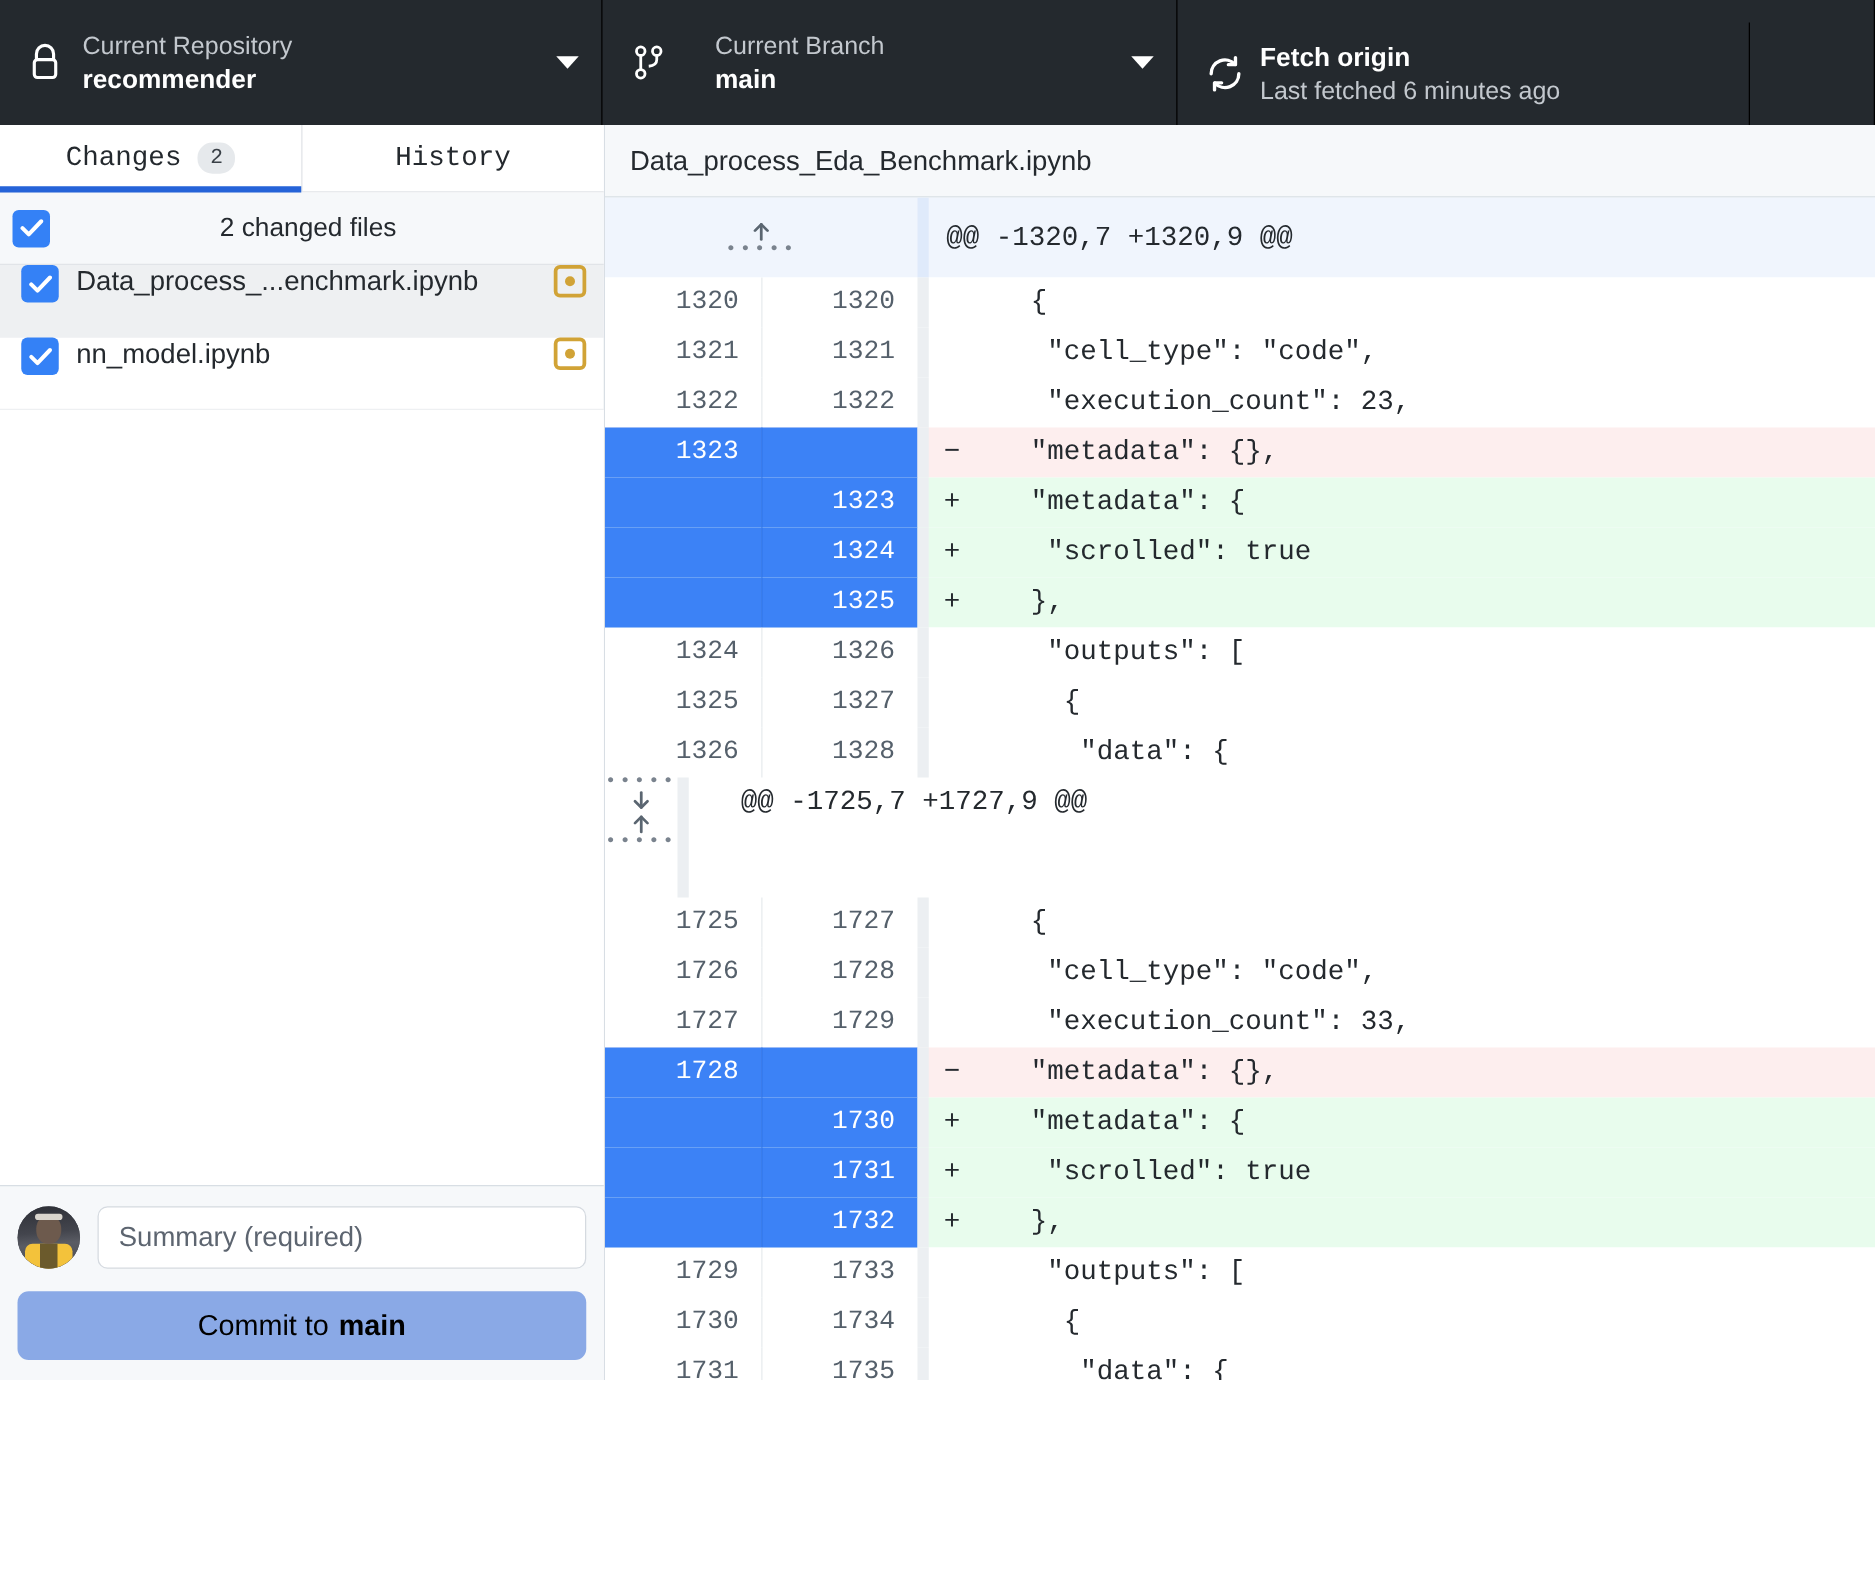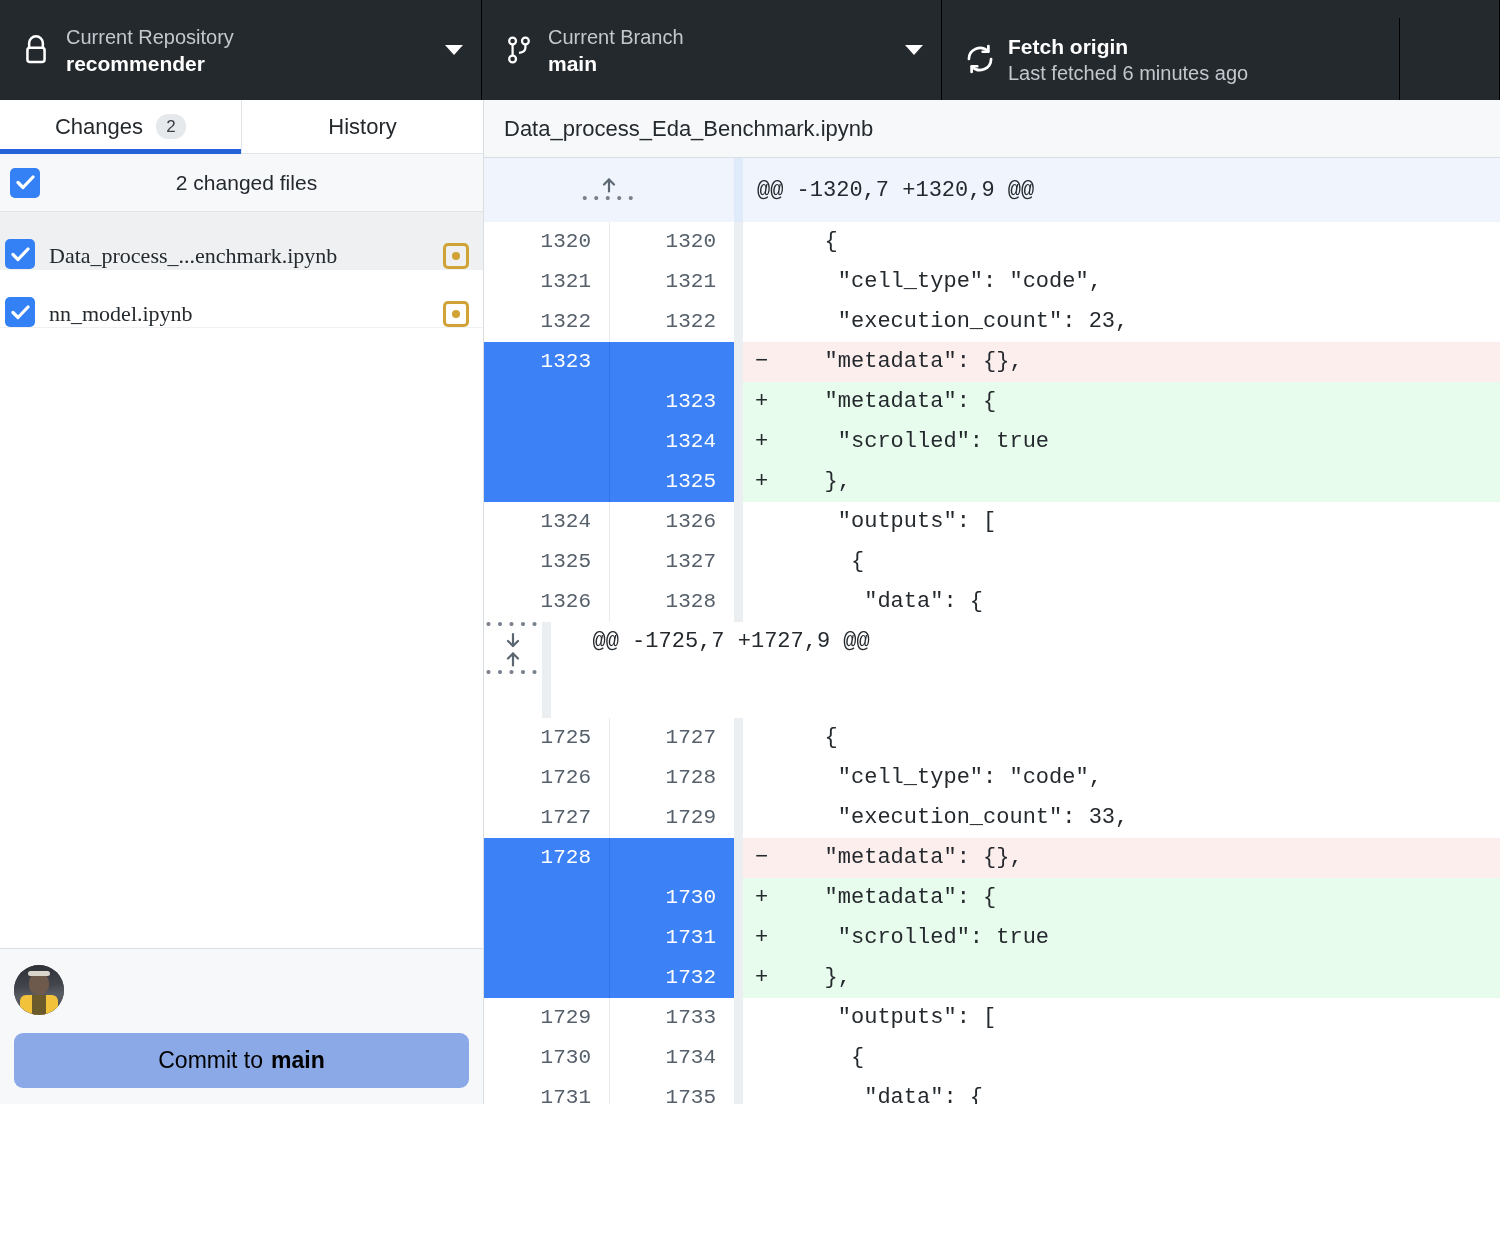--- a/index.html
+++ b/index.html
@@ -21,21 +21,21 @@
     color: #ffffff;
   }
   .tb-item {
     display: flex; align-items: center;
     padding: 0 18px 0 22px;
     border-right: 1px solid #000000;
     position: relative;
     cursor: pointer;
   }
   .tb-repo   { width: 482px; }
-  .tb-branch { width: 460px; }
+  .tb-branch { width: 460px; gap: 24px; }
   .tb-fetch  { width: 458px; margin-top: 18px; }
   .tb-rest   { flex: 1; }
   .tb-icon { width: 44px; flex: 0 0 44px; display: flex; align-items: center; justify-content: flex-start; }
   .tb-texts { flex: 1; min-width: 0; display: flex; flex-direction: column; justify-content: center; gap: 2px; }
   .tb-label { font-size: 20px; color: #c3c8ce; line-height: 24px; white-space: nowrap; }
   .tb-value { font-size: 21px; color: #ffffff; font-weight: bold; line-height: 25px; white-space: nowrap; overflow: hidden; text-overflow: ellipsis; }
   .tb-caret {
     width: 0; height: 0; flex: 0 0 auto;
     border-left: 9px solid transparent;
     border-right: 9px solid transparent;
@@ -51,21 +51,21 @@
     width: 484px; flex: 0 0 484px;
     display: flex; flex-direction: column;
     background: #ffffff;
     border-right: 1px solid #d8dee4;
     min-height: 0;
   }
   .tabs { display: flex; height: 54px; flex: 0 0 54px; border-bottom: 1px solid #e1e4e8; background: #ffffff; }
   .tab {
     flex: 1; display: flex; align-items: center; justify-content: center;
     gap: 13px; font-size: 22px; color: #24292e; cursor: pointer;
-    position: relative; border-right: 1px solid #e1e4e8;
+    position: relative; border-right: 1px solid #e1e4e8; font-family: Liberation Mono, monospace;
   }
   .tab:last-child { border-right: none; align-items: center; }
   .tab.active::after {
     content: ""; position: absolute; left: 0; right: 0; bottom: -1px;
     height: 5px; background: #2563d8;
   }
   .tab-badge {
     background: #e6e9ec; color: #3a4047; border-radius: 12px;
     font-size: 17px; padding: 2px 10px; line-height: 21px; min-width: 30px; text-align: center;
   }
@@ -73,25 +73,24 @@
   .files-header {
     height: 58px; flex: 0 0 58px;
     display: flex; align-items: center;
     background: #f6f8fa; border-bottom: 1px solid #e1e4e8;
     padding-left: 5px;
   }
   .files-header .hdr-label { flex: 1; text-align: center; font-size: 21px; color: #24292e; padding-right: 30px; }
 
   .file-row {
     height: 58px; flex: 0 0 58px;
-    display: flex; align-items: flex-end;
-    padding-left: 0; padding-right: 14px;
+    display: flex; align-items: flex-start;
+    padding-left: 12px; padding-right: 14px;
     border-bottom: 1px solid #eef0f2;
     cursor: pointer;
-    font-family: Liberation Serif, serif;
   }
   .file-row.selected { background: #eef0f2; }
   .file-name { flex: 1; font-size: 22px; color: #24292e; white-space: nowrap; overflow: hidden; text-overflow: ellipsis; margin-left: 14px; }
 
   .cbx {
     width: 30px; height: 30px; flex: 0 0 30px;
     border-radius: 5px; background: #3481f6;
     display: flex; align-items: center; justify-content: center;
     margin-left: 5px;
   }
@@ -324,20 +323,21 @@
 
       <div class="commit-form">
         <div class="summary-row">
           <span class="avatar">
             <span class="av-bg"></span>
             <span class="av-jersey"></span>
             <span class="av-jersey2"></span>
             <span class="av-head"></span>
             <span class="av-band"></span>
           </span>
+          <input class="inp" type="text" placeholder="Summary (required)" style="">
         </div>
 
 
         <button class="commit-btn">
           <span>Commit to</span>
           <b>main</b>
         </button>
       </div>
     </div>
 

